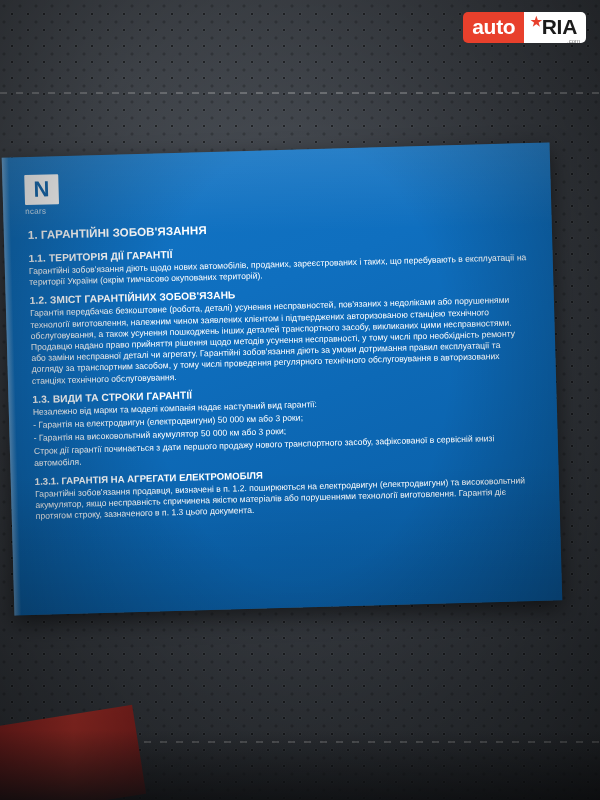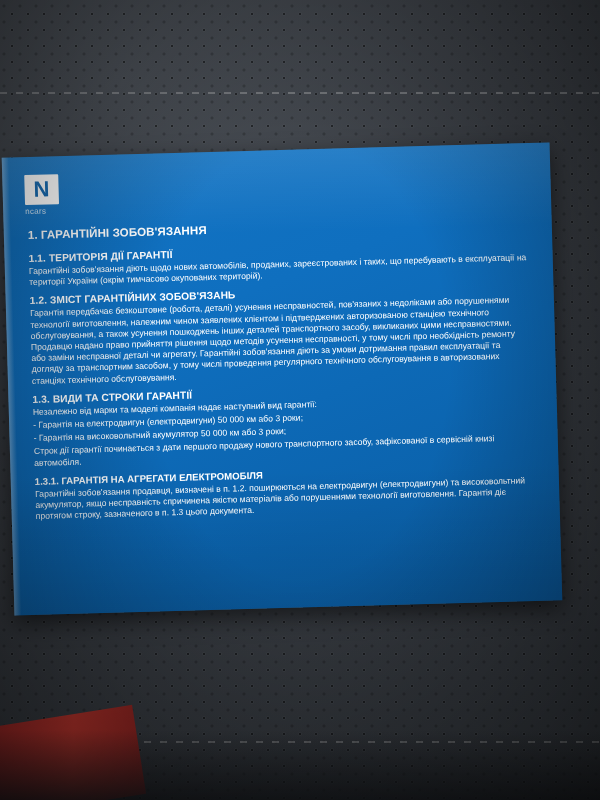--- a/index.html
+++ b/index.html
@@ -258,14 +258,21 @@
       <div class="block">
         <div class="h3">1.3.1. ГАРАНТІЯ НА АГРЕГАТИ ЕЛЕКТРОМОБІЛЯ</div>
         <div class="p">Гарантійні зобов'язання продавця, визначені в п. 1.2. поширюються на електродвигун (електродвигуни) та високовольтний акумулятор, якщо несправність спричинена якістю матеріалів або порушеннями технології виготовлення. Гарантія діє протягом строку, зазначеного в п. 1.3 цього документа.</div>
       </div>
 
     </div>
   </div>
 
   <div class="vign"></div>
 
+  <div class="wm">
+    <div class="wm-auto">auto</div>
+    <div class="wm-ria">
+      <span class="wm-star">★</span><span>RIA</span>
+      <span class="wm-com">.com</span>
+    </div>
+  </div>
 
 </div>
 
 </body></html>

